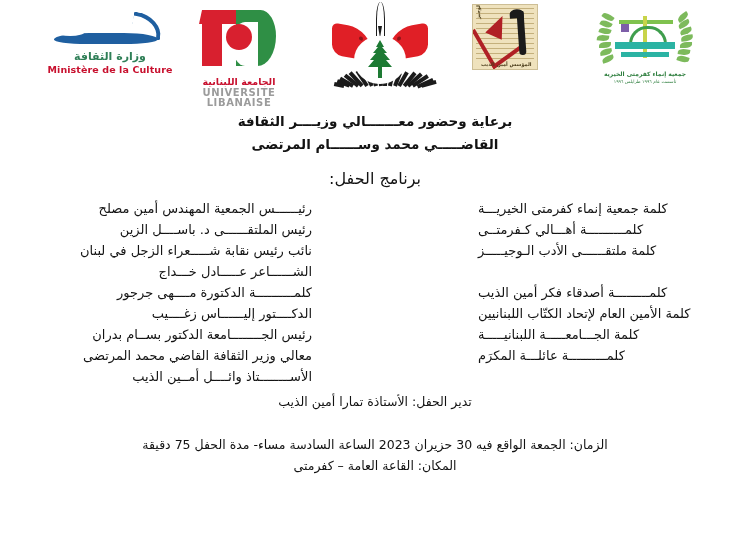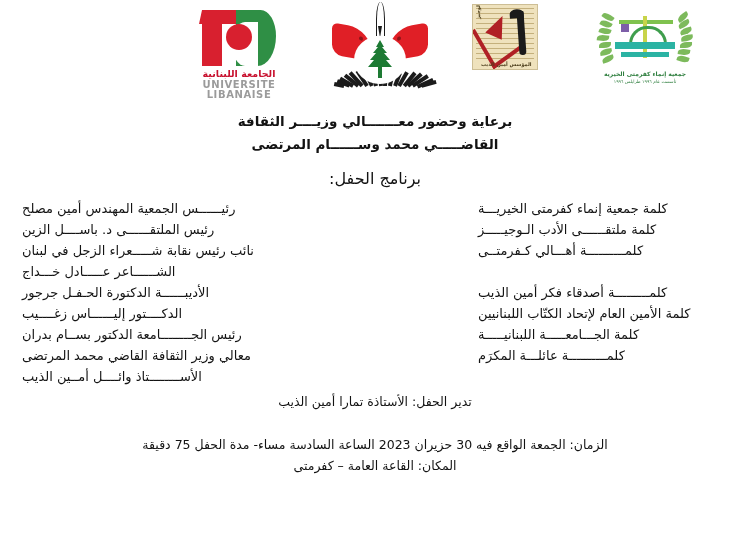--- a/index.html
+++ b/index.html
@@ -85,21 +85,21 @@
     width: 26px; height: 44px; background: #ffffff;
     border-radius: 60% 0 0 60%;
   }
   .ul-dot {
     position: absolute; left: 26px; top: 16px;
     width: 26px; height: 26px; border-radius: 50%;
     background: #d8202f;
   }
   .ul-ar {
     font-size: 9.5px; color: #c8102e; font-weight: bold;
-    line-height: 12px; direction: rtl; letter-spacing: .3px;
+    line-height: 12px; direction: rtl; letter-spacing: .3px; margin-top: 8px;
   }
   .ul-fr {
     font-size: 10px; color: #9b9b9b; font-weight: bold;
     line-height: 10px; direction: ltr; letter-spacing: .6px;
   }
 
   
   .logo-wu { left: 326px; top: 2px; width: 108px; }
   .wu-mark { position: relative; width: 104px; height: 86px; margin: 0 auto; }
   .wu-quillbase {
@@ -270,41 +270,49 @@
   .col {
     position: absolute;
     top: 0;
     font-size: 13px;
     line-height: 21px;
   }
   .col-right { right: 22px; width: 250px; }
   .col-left  { left: 22px;  width: 290px; }
 
   .col-right .row { text-align: left; white-space: nowrap; }
-  .col-left  .row { text-align: left;  white-space: nowrap; direction: rtl; }
+  .col-left  .row { text-align: right;  white-space: nowrap; direction: rtl; }
   .row.spacer { color: transparent; }
 
   .host-line {
     text-align: center;
     font-size: 12.5px;
     line-height: 20px;
     padding-top: 4px;
   }
   .footer-lines {
     text-align: center;
     font-size: 12.5px;
     line-height: 21px;
     padding-top: 22px;
   }
 </style>
 </head>
 <body>
 
 <div class="logo-bar">
 
+  <div class="logo logo-moc">
+    <div class="moc-mark">
+      <div class="moc-swoosh"></div>
+      <div class="moc-nib"></div>
+    </div>
+    <div class="moc-ar">وزارة الثقافة</div>
+    <div class="moc-fr">Ministère de la Culture</div>
+  </div>
 
   <div class="logo logo-ul">
     <div class="ul-mark">
       <div class="ul-red-l"></div>
       <div class="ul-red-t"></div>
       <div class="ul-green"></div>
       <div class="ul-dot"></div>
     </div>
     <div class="ul-ar">الجامعة اللبنانية</div>
     <div class="ul-fr">UNIVERSITE LIBANAISE</div>
@@ -404,34 +412,34 @@
     <div>برعاية وحضور معـــــــالي وزيــــر الثقافة</div>
     <div>القاضـــــي محمد وســــــام المرتضى</div>
   </div>
 
 
   <div class="program-title">برنامج الحفل:</div>
 
   <div class="columns">
     <div class="col col-right" id="col-right">
         <div class="row">كلمة جمعية إنماء كفرمتى الخيريـــة</div>
+        <div class="row">كلمــــــــــة أهـــالي كـفرمتــى</div>
         <div class="row">كلمة ملتقــــــى الأدب الـوجيـــــز</div>
-        <div class="row">كلمــــــــــة أهـــالي كـفرمتــى</div>
         <div class="row spacer">&nbsp;</div>
         <div class="row">كلمـــــــــة أصدقاء فكر أمين الذيب</div>
         <div class="row">كلمة الأمين العام لإتحاد الكتّاب اللبنانيين</div>
         <div class="row">كلمة الجـــامعـــــة اللبنانيـــــة</div>
         <div class="row">كلمــــــــــة عائلـــة المكرَم</div>
       </div>
     <div class="col col-left" id="col-left">
         <div class="row">رئيــــــس الجمعية المهندس أمين مصلح</div>
         <div class="row">رئيس الملتقــــــى د. باســــل الزين</div>
         <div class="row">نائب رئيس نقابة شـــــعراء الزجل في لبنان</div>
         <div class="row">الشــــــاعر عـــــادل خـــداج</div>
-        <div class="row">الأديبــــــة الدكتورة الحـفـل جرجور</div>
+        <div class="row">كلمــــــــــة الدكتورة مــــهى جرجور</div>
         <div class="row">الدكــــتور إليــــــاس زغــــيب</div>
         <div class="row">رئيس الجــــــــامعة الدكتور بســام بدران</div>
         <div class="row">معالي وزير الثقافة القاضي محمد المرتضى</div>
         <div class="row">الأســــــــتاذ وائــــل أمــين الذيب</div>
       </div>
   </div>
 
   <div class="host-line">تدير الحفل: الأستاذة تمارا أمين الذيب</div>
 
   <div class="footer-lines">

